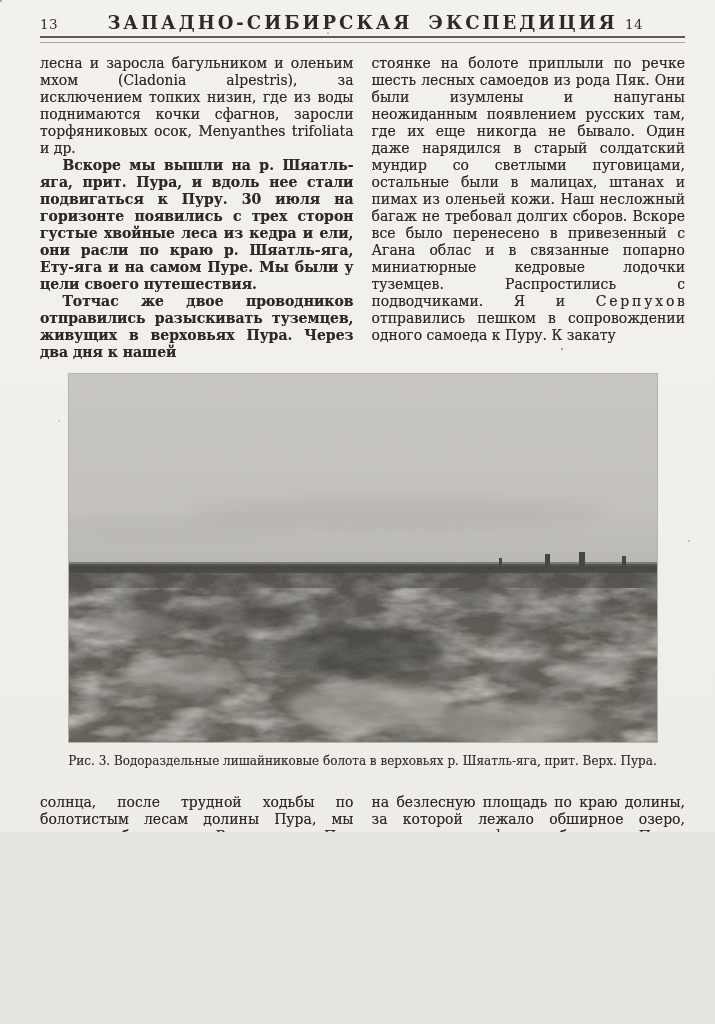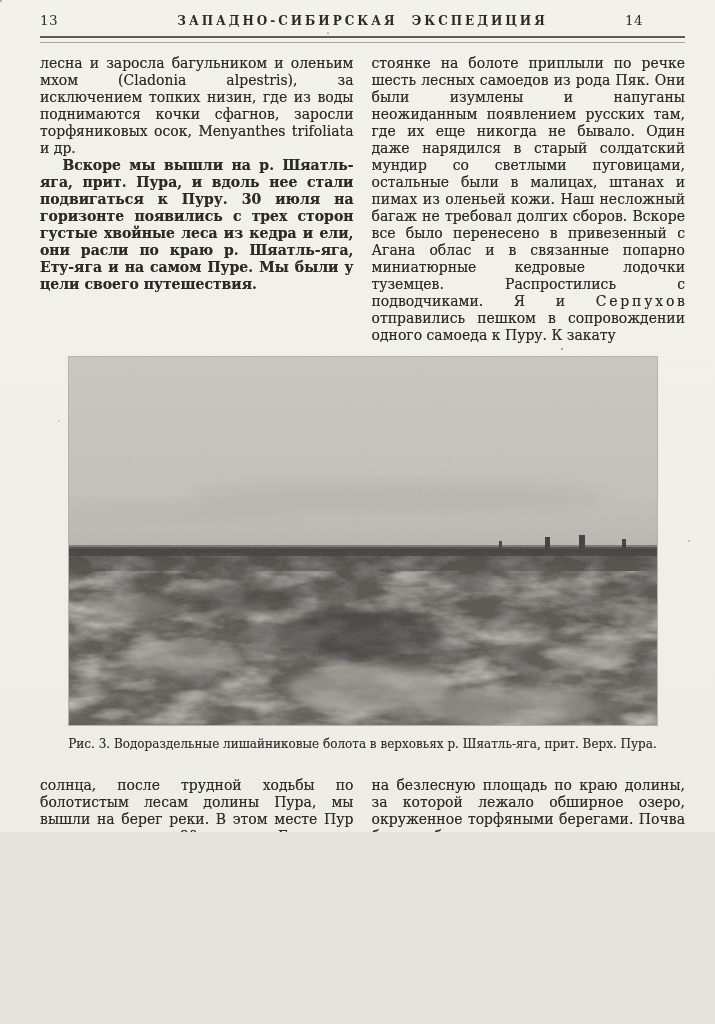--- a/index.html
+++ b/index.html
@@ -19,21 +19,21 @@
     box-shadow:327px 32px 0 rgba(82,76,68,.4),561px 348px 0 rgba(60,56,50,.6),
       688px 540px 0 rgba(82,76,68,.35),112px 706px 0 rgba(82,76,68,.3),
       652px 150px 0 rgba(82,76,68,.3),58px 420px 0 rgba(82,76,68,.25);}
   .running-head{
     display:grid;grid-template-columns:60px 1fr 60px;align-items:baseline;
     height:22px;
   }
   .pageno{font-size:13.5px;letter-spacing:.5px;color:#332f2a;}
   .pageno.right{text-align:left;}
   .running-title{
-    text-align:center;font-size:12px;font-weight:bold;
+    text-align:center;font-size:18px;font-weight:bold;
     letter-spacing:3px;word-spacing:7px;color:#2e2a25;
     white-space:nowrap;
   }
   .head-rule{
     margin-top:2px;height:4px;
     border-top:2px solid rgba(58,54,49,.8);
     border-bottom:1px solid rgba(58,54,49,.4);
   }
   .cols{
     display:grid;grid-template-columns:1fr 1fr;column-gap:18px;
@@ -70,20 +70,21 @@
     <span class="pageno">13</span>
     <span class="running-title">ЗАПАДНО-СИБИРСКАЯ ЭКСПЕДИЦИЯ</span>
     <span class="pageno right">14</span>
   </div>
   <div class="head-rule"></div>
 
   <div class="cols top">
     <div class="col">
       <p>лесна и заросла багульником и оленьим мхом (Cladonia alpestris), за исключением топких низин, где из воды поднимаются кочки сфагнов, заросли торфяниковых осок, Menyanthes trifoliata и др.</p>
       <p class="indent">Вскоре мы вышли на р. Шяатль-яга, прит. Пура, и вдоль нее стали подвигаться к Пуру. 30 июля на горизонте появились с трех сторон густые хвойные леса из кедра и ели, они расли по краю р. Шяатль-яга, Ету-яга и на самом Пуре. Мы были у цели своего путешествия.</p>
+      <p class="indent">Тотчас же двое проводников отправились разыскивать туземцев, живущих в верховьях Пура. Через два дня к нашей</p>
     </div>
     <div class="col">
       <p>стоянке на болоте приплыли по речке шесть лесных самоедов из рода Пяк. Они были изумлены и напуганы неожиданным появлением русских там, где их еще никогда не бывало. Один даже нарядился в старый солдатский мундир со светлыми пуговицами, остальные были в малицах, штанах и пимах из оленьей кожи. Наш несложный багаж не требовал долгих сборов. Вскоре все было перенесено в привезенный с Агана облас и в связанные попарно миниатюрные кедровые лодочки туземцев. Распростились с подводчиками. Я и С е р п у х о в отправились пешком в сопровождении одного самоеда к Пуру. К закату</p>
     </div>
   </div>
 
   <figure>
     <div class="photo-frame">
       <svg viewBox="0 0 588 368" preserveAspectRatio="none">
         <defs>

